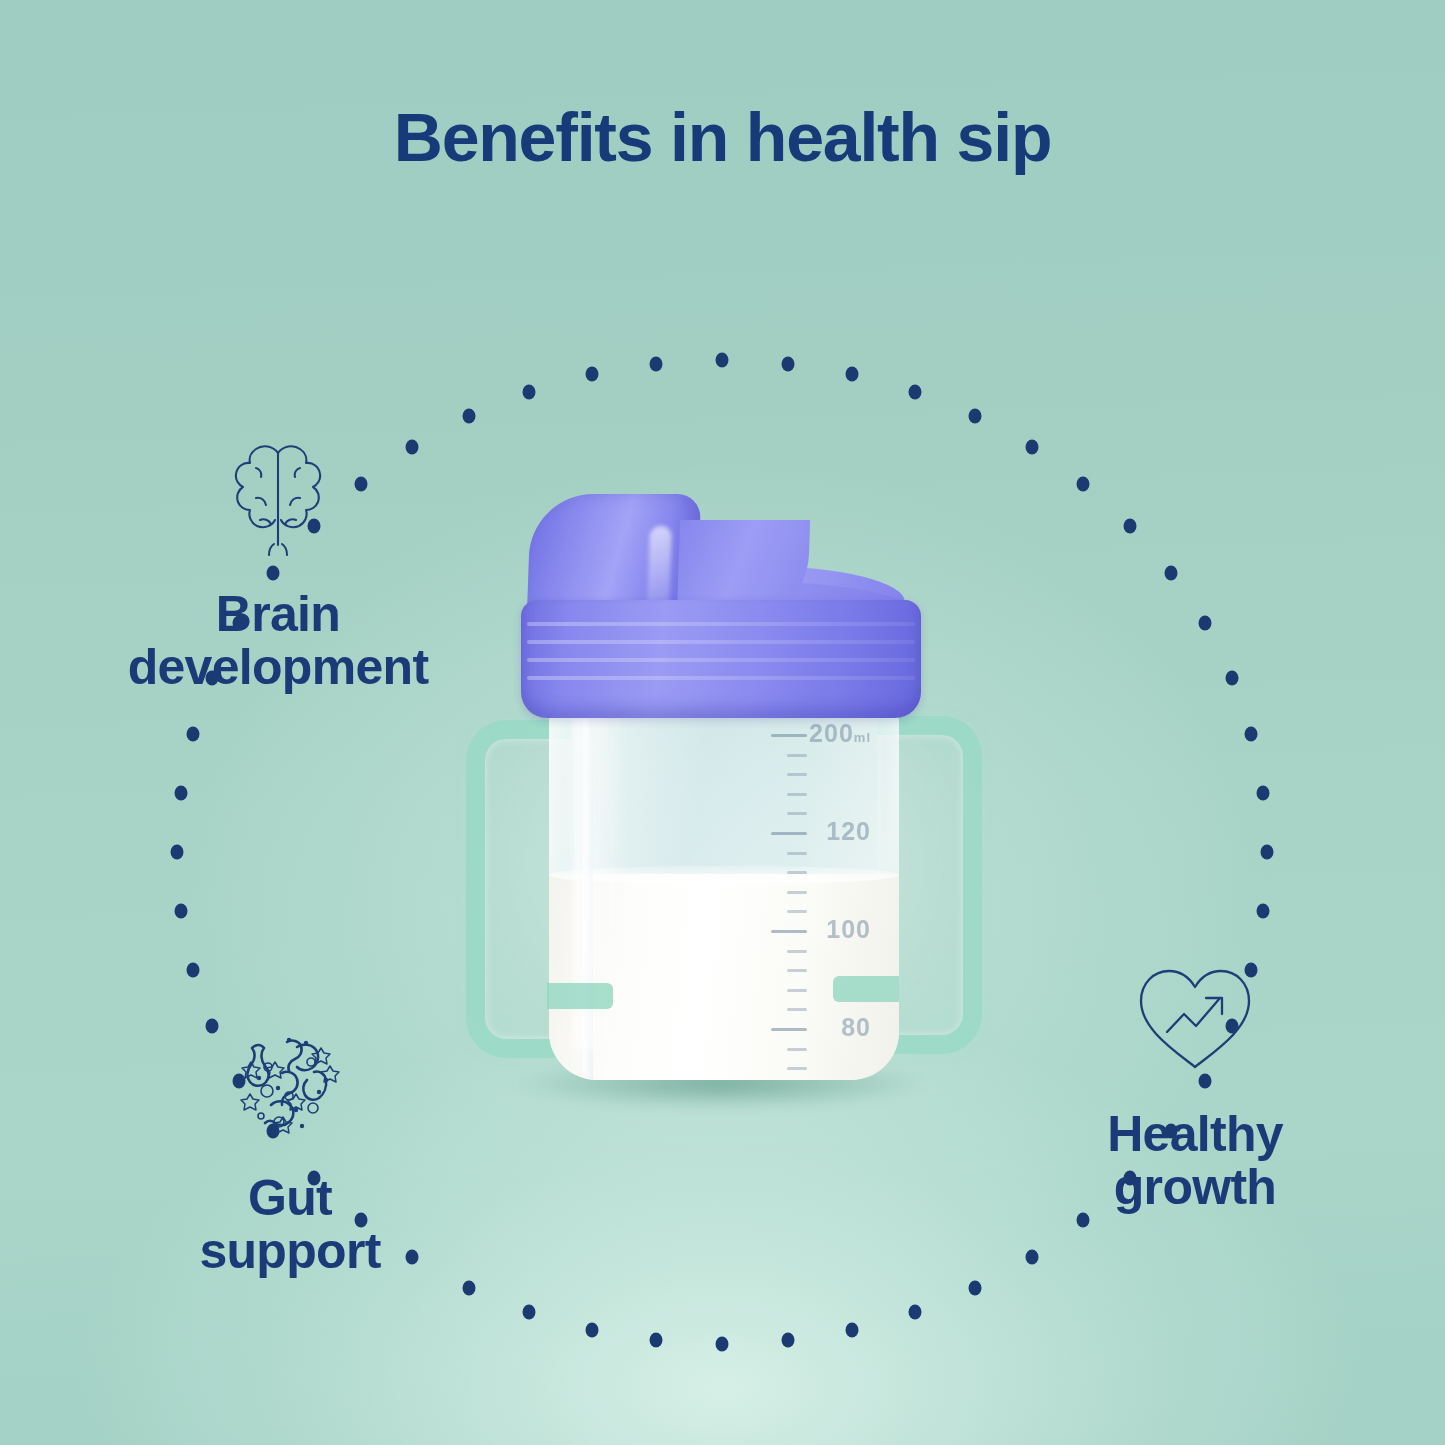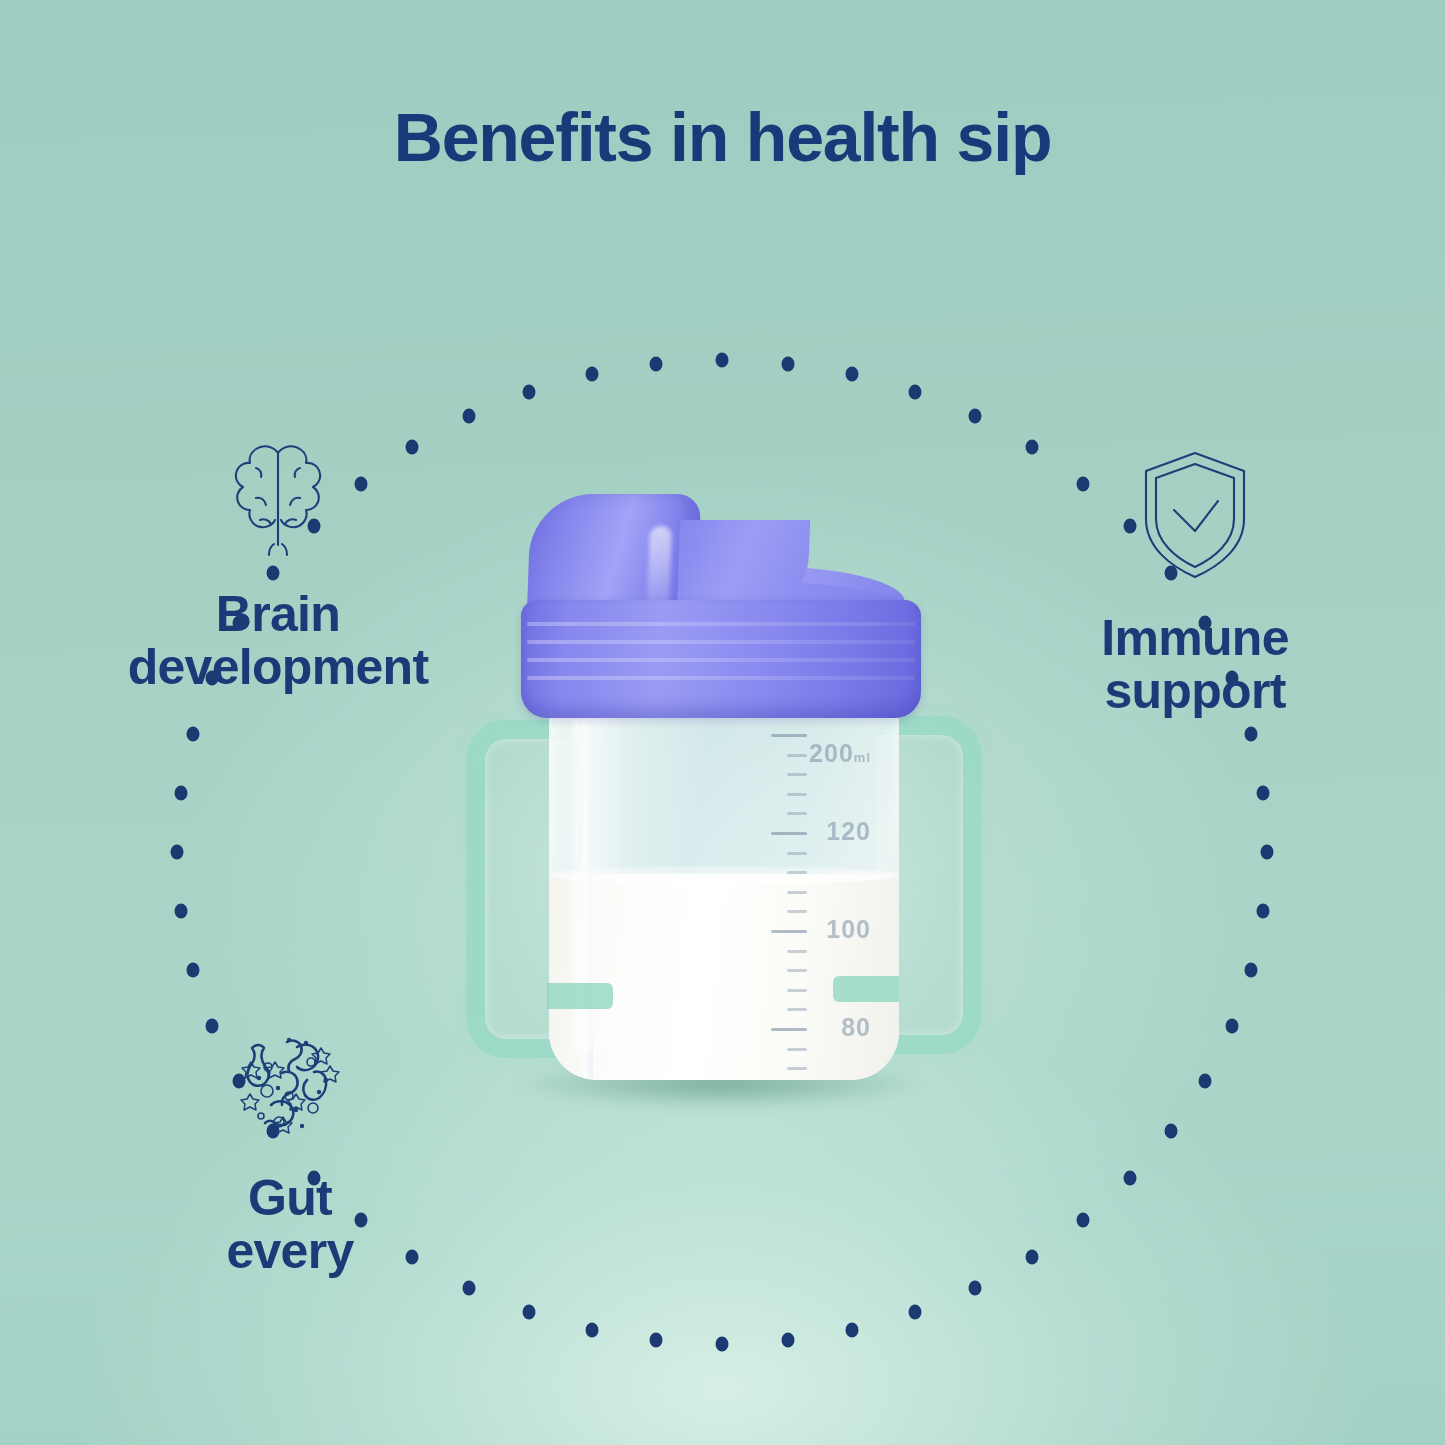--- a/index.html
+++ b/index.html
@@ -206,21 +206,21 @@
     <div class="handle" id="handle-left"></div>
     <div class="handle" id="handle-right"></div>
 
     <div class="cup-body">
       <div class="milk"></div>
       <div class="seam"></div>
       <div class="shine"></div>
 
       <div class="scale" id="grad-scale">
           <div class="tick lg" style="top: 12px;"></div>
-          <div class="gnum" style="top: 12px; margin-top: 20px;">200<span class="u">ml</span></div>
+          <div class="gnum" style="top: 12px;">200<span class="u">ml</span></div>
           <div class="tick sm" style="top: 31.6px;"></div>
           <div class="tick sm" style="top: 51.2px;"></div>
           <div class="tick sm" style="top: 70.8px;"></div>
           <div class="tick sm" style="top: 90.4px;"></div>
           <div class="tick lg" style="top: 110px;"></div>
           <div class="gnum" style="top: 110px;">120</div>
           <div class="tick sm" style="top: 129.6px;"></div>
           <div class="tick sm" style="top: 149.2px;"></div>
           <div class="tick sm" style="top: 168.8px;"></div>
           <div class="tick sm" style="top: 188.4px;"></div>
@@ -261,31 +261,20 @@
         <path d="M63 13v92"></path>
         <path d="M59 104c-3 2-5 6-5 11M67 104c3 2 5 6 5 11"></path>
         <path d="M41 28c4 1 6 5 5 9M41 58c5-1 9 2 10 7M45 80c4-2 9 0 11 4"></path>
         <path d="M85 28c-4 1-6 5-5 9M85 58c-5-1-9 2-10 7M81 80c-4-2-9 0-11 4"></path>
       </svg>
     </span>
     <span class="lbl">Brain
 development</span>
   </div>
 
-  <div class="benefit" id="b-immune">
-    <span class="ico">
-      <svg width="120" height="134" viewBox="0 0 120 134" fill="none" stroke="#1d3f78" stroke-width="2.1" stroke-linecap="round" stroke-linejoin="round">
-        <path d="M60 5 11 23v48c0 28 24 47 49 58 25-11 49-30 49-58V23L60 5z"></path>
-        <path d="M60 16 21 30v41c0 23 20 39 39 48 19-9 39-25 39-48V30L60 16z"></path>
-        <path d="M39 62l21 21 23-30"></path>
-      </svg>
-    </span>
-    <span class="lbl">Immune
-support</span>
-  </div>
 
   <div class="benefit" id="b-gut">
     <span class="ico">
       <svg width="128" height="124" viewBox="0 0 128 124" fill="none" stroke="#1d3f78" stroke-width="2.4" stroke-linecap="round" stroke-linejoin="round">
 
         <path d="M38 30c-4 5-3 13 1 18 4 5 5 11 1 16-4 5-12 5-16 0-4-5-3-12 1-17 4-5 5-12 1-17 4-4 9-4 12 0z" stroke-width="2.6"></path>
         <path d="M61 24c5-3 12-1 14 4 2 6-1 11-6 13-5 2-8 7-6 12" stroke-width="2.6"></path>
         <path d="M71 29c6-4 15-3 19 3 4 6 2 14-4 18-5 3-11 3-15-1" stroke-width="2.6"></path>
         <path d="M56 55c6-3 13 0 15 6 2 6-1 12-7 14-5 2-9 6-8 12" stroke-width="2.6"></path>
         <path d="M88 54c5-2 11 2 12 8 1 7-2 14-7 18-5 3-11 2-14-3-3-5-2-11 2-15" stroke-width="2.6"></path>
@@ -310,17 +299,28 @@
         <circle cx="80" cy="25" r="2.2" fill="#1d3f78" stroke="none"></circle>
         <circle cx="100" cy="62" r="2.2" fill="#1d3f78" stroke="none"></circle>
         <circle cx="93" cy="74" r="2.2" fill="#1d3f78" stroke="none"></circle>
         <circle cx="52" cy="70" r="2.2" fill="#1d3f78" stroke="none"></circle>
         <circle cx="70" cy="92" r="2.2" fill="#1d3f78" stroke="none"></circle>
         <circle cx="33" cy="60" r="2.2" fill="#1d3f78" stroke="none"></circle>
         <circle cx="76" cy="108" r="2.2" fill="#1d3f78" stroke="none"></circle>
       </svg>
     </span>
     <span class="lbl">Gut
-every</span>
+support</span>
   </div>
 
+  <div class="benefit" id="b-growth">
+    <span class="ico">
+      <svg width="128" height="118" viewBox="0 0 128 118" fill="none" stroke="#1d3f78" stroke-width="2.3" stroke-linecap="round" stroke-linejoin="round">
+        <path d="M64 107C44 91 10 69 10 41 10 23 23 11 38 11c11 0 20 6 26 16 6-10 15-16 26-16 15 0 28 12 28 30 0 28-34 50-54 66z"></path>
+        <path d="M36 72l17-18 12 12 24-28"></path>
+        <path d="M75 38h16v16"></path>
+      </svg>
+    </span>
+    <span class="lbl">Healthy
+growth</span>
+  </div>
 
 </div>
 
 </body></html>

